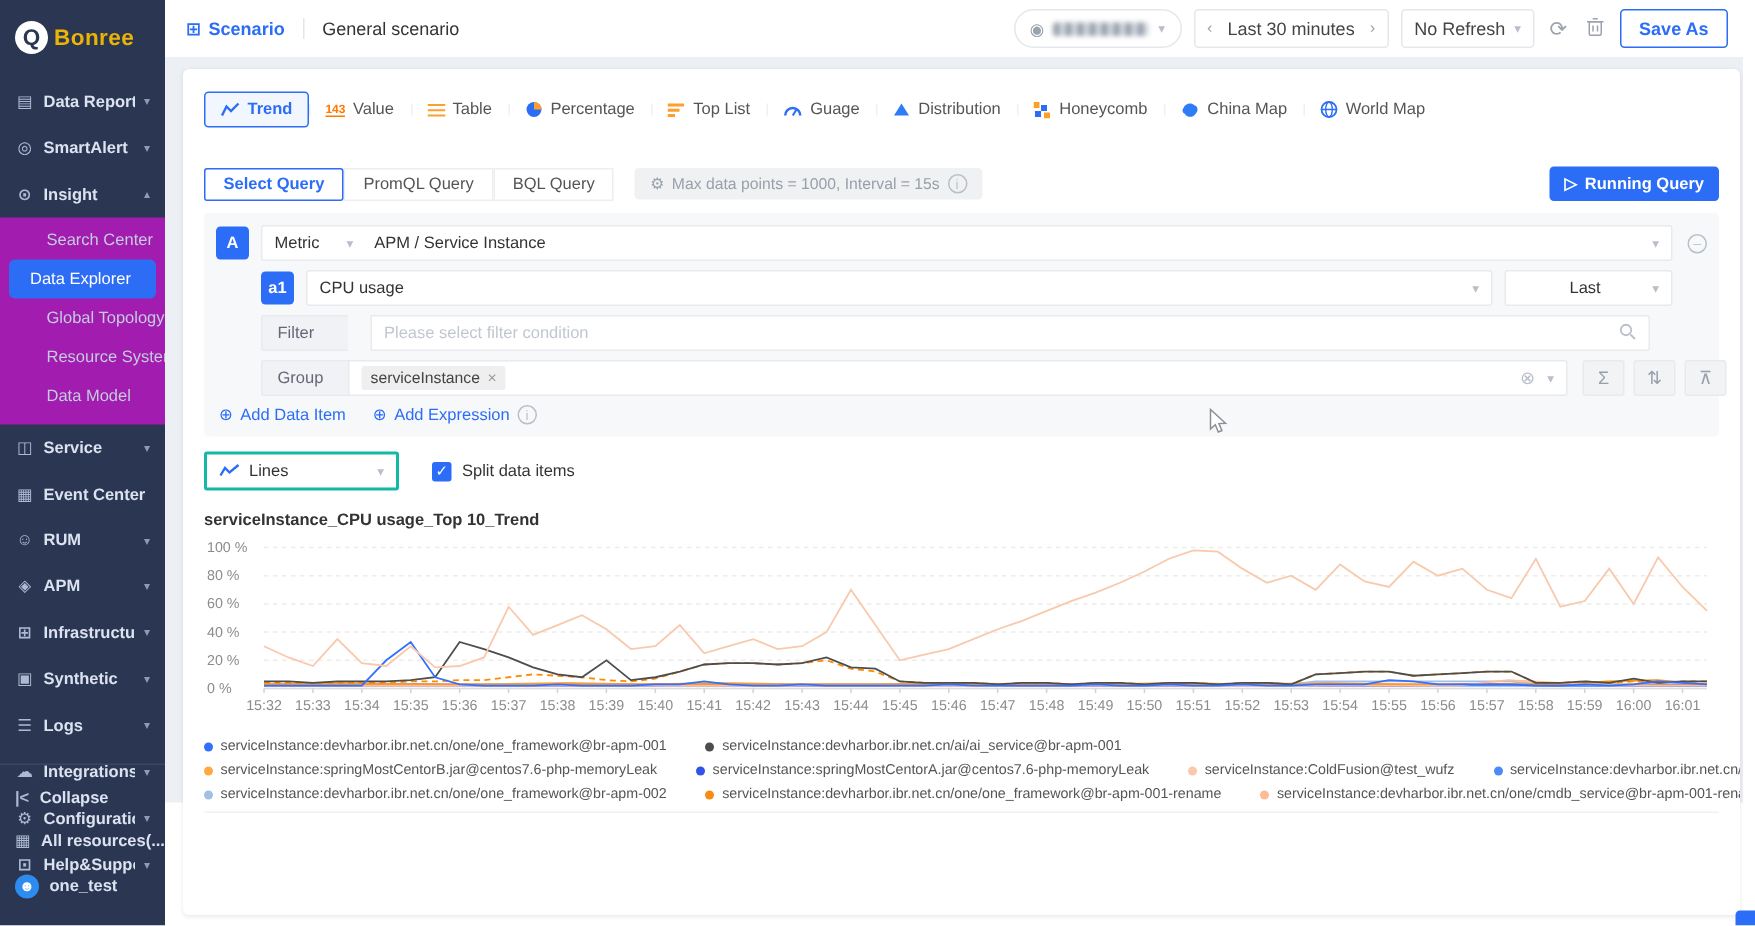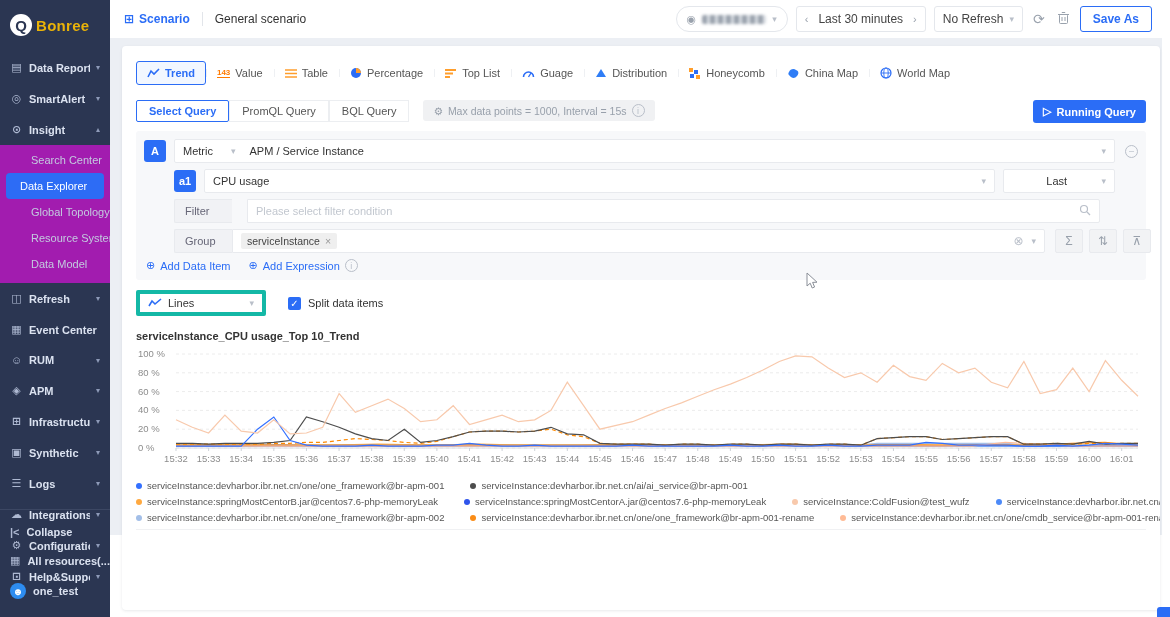--- a/index.html
+++ b/index.html
@@ -57,21 +57,21 @@
   .main-bg { position:absolute; left:110px; top:38px; width:1052px; height:497px; background:#ecEFf4; background:#eceff4; }
   .card { position:absolute; left:12px; top:8px; width:1038px; height:564px; background:#fff;
     border-radius:4px; box-shadow:0 1px 3px rgba(30,40,60,.10); padding:12px 14px; overflow:hidden; }
 
   .viz-tabs { display:flex; align-items:center; height:30px; }
   .viz-tab { display:flex; align-items:center; gap:5px; font-size:11px; color:#555; padding:5px 10px;
     cursor:pointer; border:1px solid transparent; border-radius:3px; position:relative; }
   .viz-tab + .viz-tab::before { content:""; position:absolute; left:-1px; top:7px; bottom:7px; width:1px; background:#eef0f3; }
   .viz-tab.active { border-color:#2b6df6; background:#f2f7ff; color:#2b6df6; font-weight:600; }
 
-  .query-row { display:flex; align-items:flex-start; margin-top:12px; }
+  .query-row { display:flex; align-items:center; margin-top:23px; }
   .q-tab { font-size:11px; color:#555; background:#fff; border:1px solid #eceef1; padding:4px 12px; cursor:pointer; }
   .q-tab.active { color:#2b6df6; border-color:#2b6df6; font-weight:600; border-radius:2px; position:relative; z-index:1; }
   .q-info { margin-left:14px; background:#f0f1f3; color:#98a0ab; border-radius:3px; font-size:10.5px;
     padding:4px 10px; display:flex; align-items:center; gap:5px; }
   .run-btn { margin-left:auto; background:#2b6df6; color:#fff; border:none; border-radius:3px;
     font-size:11px; font-weight:600; padding:5px 10px; cursor:pointer; display:flex; gap:5px; align-items:center; }
 
   .builder { background:#f7f8fa; border-radius:3px; margin-top:8px; padding:8px 8px 6px 8px; }
   .b-row { display:flex; align-items:center; margin-bottom:6px; }
   .badge { width:22px; height:22px; background:#2b6df6; color:#fff; font-size:11px; font-weight:700;
@@ -85,21 +85,21 @@
     height:24px; display:flex; align-items:center; padding:0 10px; border-radius:2px 0 0 2px; flex:0 0 58px; }
   .tag { background:#efefef; border-radius:2px; color:#444; font-size:10.5px; padding:2px 6px;
     display:inline-flex; gap:5px; align-items:center; }
   .tag .x { color:#999; cursor:pointer; }
   .tool-btn { width:28px; height:24px; background:#f2f3f5; border:1px solid #e8eaee; border-radius:2px;
     color:#98a0ab; font-size:12px; display:flex; align-items:center; justify-content:center; cursor:pointer; }
   .add-row { display:flex; gap:18px; padding:4px 0 2px 2px; }
   .add-link { color:#2b6df6; font-size:11px; display:flex; gap:5px; align-items:center; cursor:pointer; }
 
   .controls-row { display:flex; align-items:center; gap:22px; margin-top:10px; }
-  .lines-select { width:130px; height:26px; border:4px solid #14b8a6; border-radius:2px; display:flex;
+  .lines-select { width:130px; height:26px; border:2px solid #14b8a6; border-radius:2px; display:flex;
     align-items:center; gap:6px; padding:0 8px; font-size:11px; color:#333; cursor:pointer; }
   .checkbox { width:13px; height:13px; background:#2b6df6; border-radius:2px; color:#fff; font-size:10px;
     display:flex; align-items:center; justify-content:center; cursor:pointer; }
   .cb-label { font-size:11px; color:#333; }
 
   .chart-title { font-size:11px; font-weight:700; color:#333; margin-top:14px; }
   .chart-wrap { margin-top:4px; }
   .legend { margin-top:2px; }
   .legend-row { display:flex; gap:26px; margin-bottom:5px; }
   .legend-item { display:flex; align-items:center; gap:5px; font-size:9.5px; color:#555; cursor:pointer; white-space:nowrap; }
@@ -138,21 +138,21 @@
         </div>
         <div class="submenu">
           <div class="submenu-item">Search Center</div>
           <div class="submenu-item active">Data Explorer</div>
           <div class="submenu-item">Global Topology</div>
           <div class="submenu-item">Resource System</div>
           <div class="submenu-item">Data Model</div>
         </div>
         <div class="side-item">
           <span class="ic">◫</span>
-          <span class="lbl">Refresh</span>
+          <span class="lbl">Service</span>
           <span class="chev">▾</span>
         </div>
         <div class="side-item">
           <span class="ic">▦</span>
           <span class="lbl">Event Center</span>
         </div>
         <div class="side-item">
           <span class="ic">☺</span>
           <span class="lbl">RUM</span>
           <span class="chev">▾</span>

